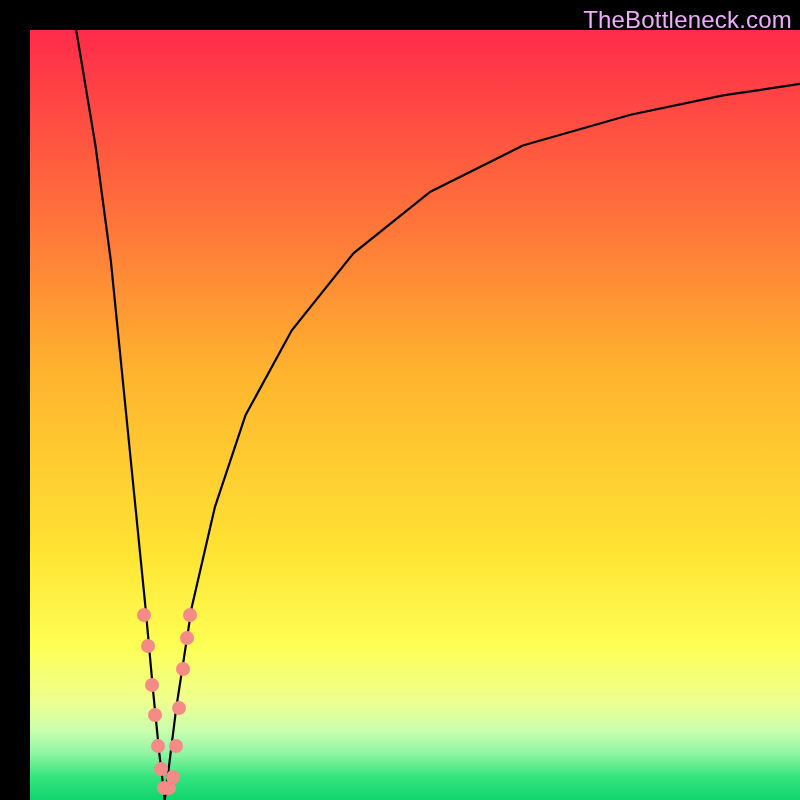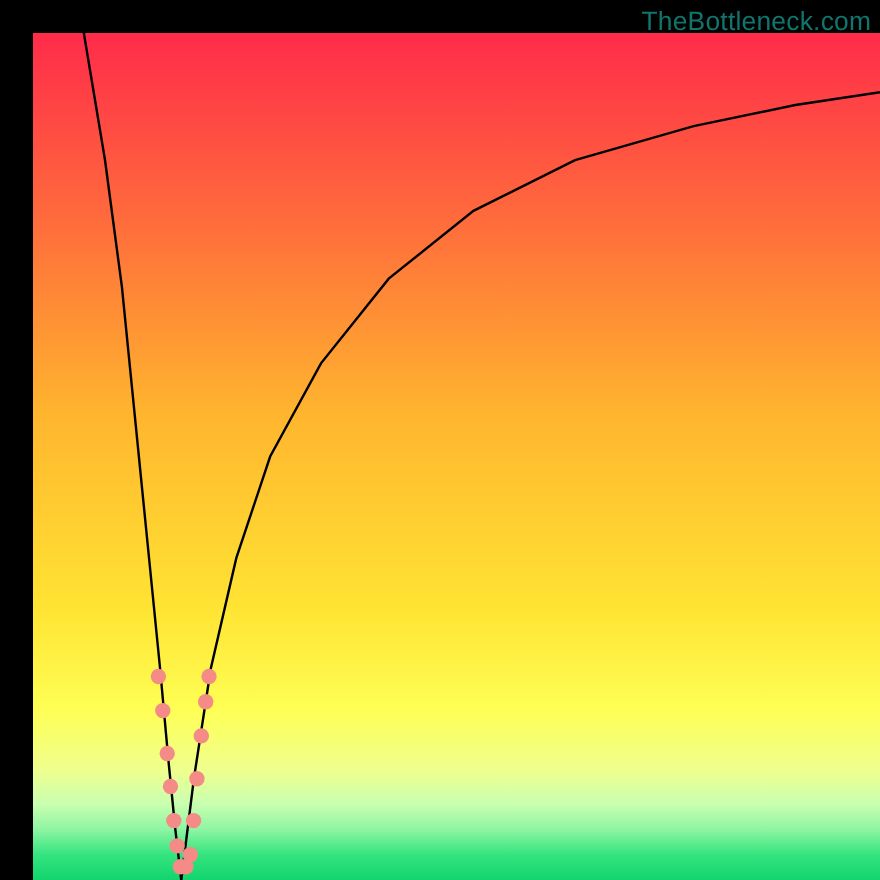--- a/index.html
+++ b/index.html
@@ -46,21 +46,21 @@
   margin-top: -7px;
   border-radius: 50%;
   background: #f58b86;
 }
 .watermark {
   position: absolute;
   top: 6px;
   right: 8px;
   font-family: Arial, Helvetica, sans-serif;
   font-size: 24px;
-  color: #0f766e;
+  color: #f0abfc;
   letter-spacing: 0.2px;
 }
 </style>
 </head>
 <body>
 
 <div class="frame">
   <div class="plot">
     <div class="gradient-bg" style="position: absolute; left: 0px; top: 0px; width: 770px; height: 770px; background: linear-gradient(rgb(255, 43, 74) 0%, rgb(255, 107, 60) 22%, rgb(255, 181, 46) 45%, rgb(255, 228, 51) 68%, rgb(254, 255, 85) 80%, rgb(239, 255, 142) 87%, rgb(201, 255, 176) 91%, rgb(143, 245, 163) 94%, rgb(53, 228, 127) 97%, rgb(18, 212, 109) 100%);"></div>
     <svg class="curve-svg" viewBox="0 0 770 770" preserveAspectRatio="none">

